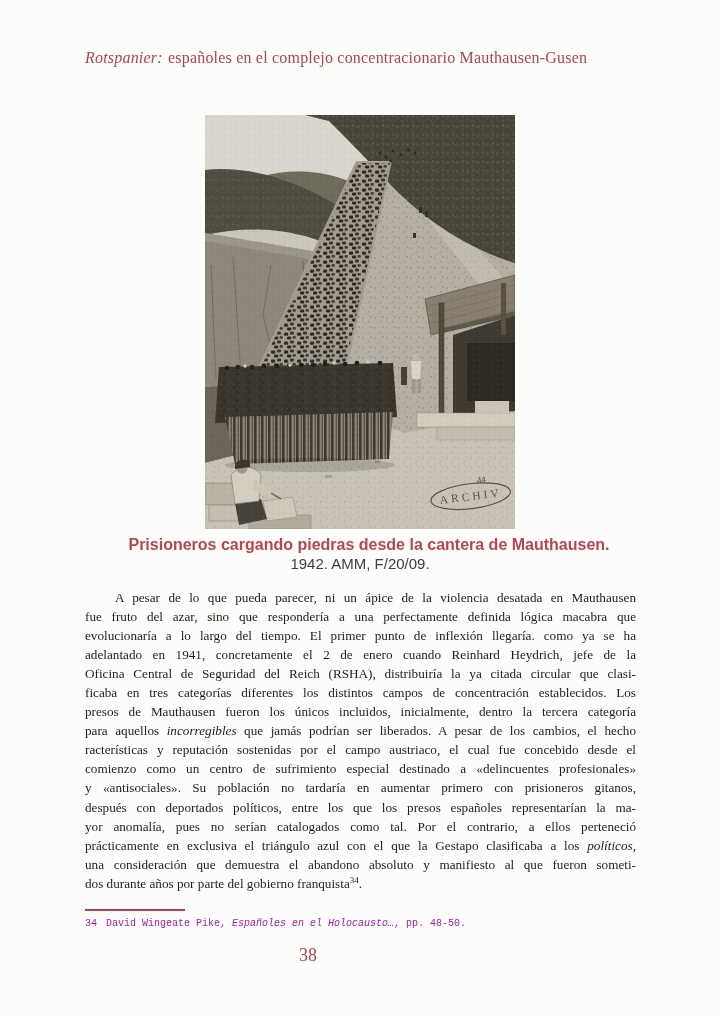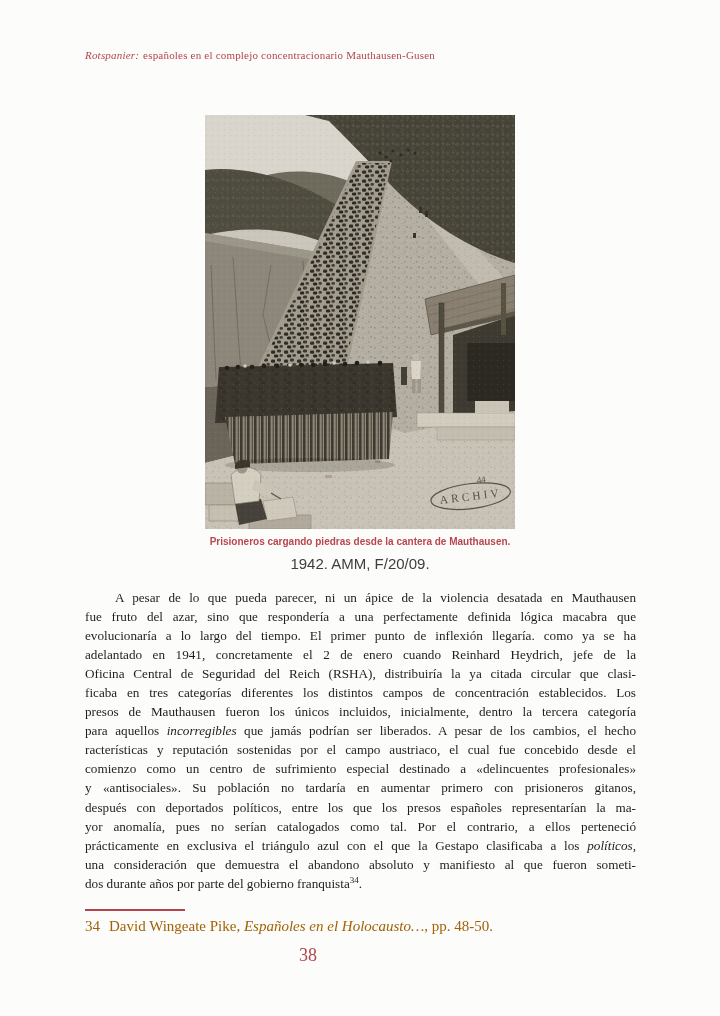--- a/index.html
+++ b/index.html
@@ -1,42 +1,42 @@
 <!DOCTYPE html>
 <html style="--accent-red: #b2434d; --caption-red: #b9464e; --body-text: #201e1c;"><head>
 <meta charset="utf-8">
 <style>
   html,body{margin:0;padding:0;background:#ffffff;}
   .page{position:relative;width:720px;height:1016px;background:#fcfcfa;overflow:hidden;
         font-family:"Liberation Serif",serif;}
 
   .running-header{position:absolute;left:85px;top:49px;width:560px;
-        font-size:11px;letter-spacing:.2px;color:var(--accent-red,#b2434d);}
+        font-size:16px;letter-spacing:.2px;color:var(--accent-red,#b2434d);}
   .running-header i{margin-right:1px;}
 
   .photo-wrap{position:absolute;left:205px;top:115px;width:310px;height:414px;}
   .photo-wrap svg{display:block;}
 
-  .caption-title{position:absolute;left:85px;top:536px;width:550px;text-align:center;
-        font-family:"Liberation Sans",sans-serif;font-weight:bold;font-size:10px;
+  .caption-title{position:absolute;left:94px;top:536px;width:550px;text-align:center;
+        font-family:"Liberation Sans",sans-serif;font-weight:bold;font-size:16px;
         color:var(--caption-red,#b9464e);}
   .caption-credit{position:absolute;left:85px;top:555px;width:550px;text-align:center;
         font-family:"Liberation Sans",sans-serif;font-size:15px;color:#3e3e3e;}
 
   .body-text{position:absolute;left:85px;top:588px;width:551px;
         font-size:13.2px;color:var(--body-text,#201e1c);}
   .body-line{height:19.05px;line-height:19.05px;text-align:justify;text-align-last:justify;
         overflow:hidden;}
   .body-line.indent{text-indent:30px;}
   .body-line.last{text-align-last:left;}
   .body-line sup, .footnote sup{font-size:9px;line-height:0;}
 
   .footnote-rule{position:absolute;left:85px;top:909px;width:100px;height:2px;
         background:var(--accent-red,#b2434d);}
-  .footnote{position:absolute;left:85px;top:918px;width:551px;font-size:15px;color:#a16207;}
+  .footnote{position:absolute;left:85px;top:918px;width:551px;font-size:10px;color:#a21caf;font-family:Liberation Mono, monospace;}
   .fn-num{margin-right:9px;}
 
   .page-number{position:absolute;left:0;top:945px;width:616px;text-align:center;
         font-size:18px;color:var(--accent-red,#b2434d);}
 </style>
 </head>
 <body>
 
 <div class="page">
 

